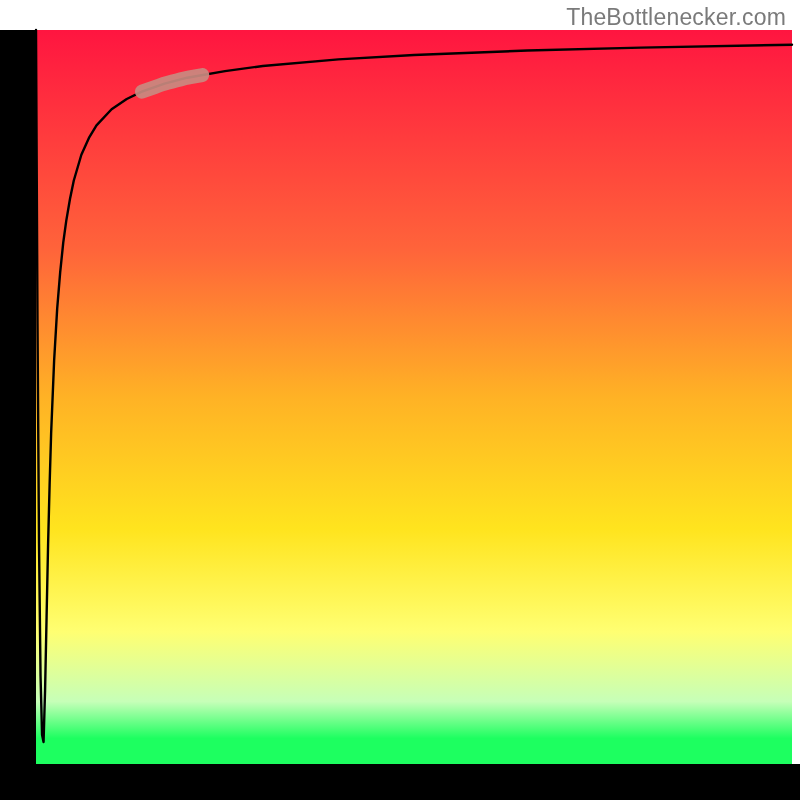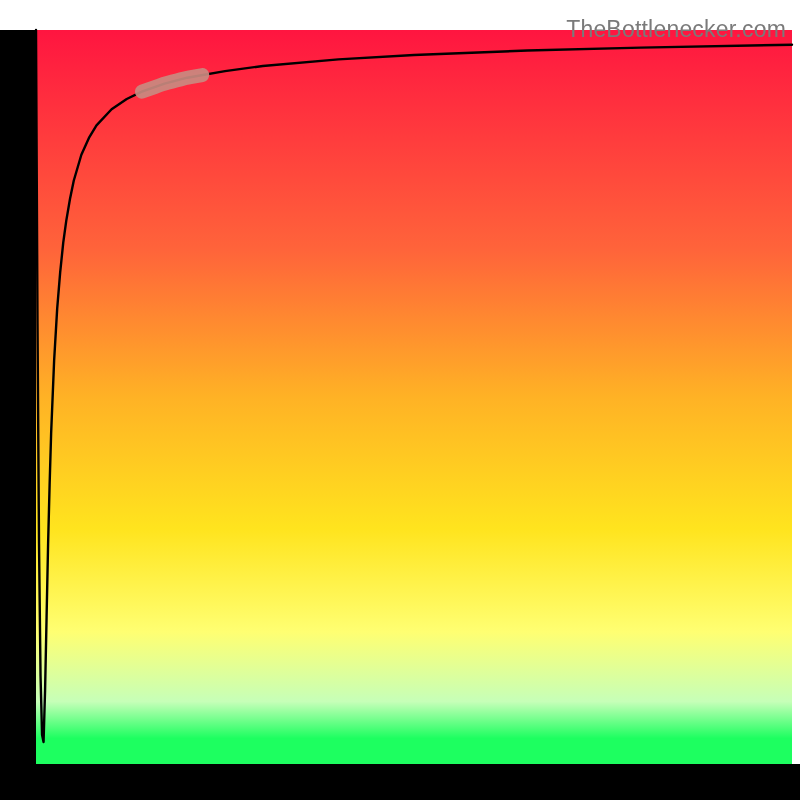--- a/index.html
+++ b/index.html
@@ -11,21 +11,21 @@
     background: #ffffff;
     font-family: Arial, Helvetica, sans-serif;
   }
   .stage {
     position: relative;
     width: 800px;
     height: 800px;
   }
   .watermark {
     position: absolute;
-    top: 16px;
+    top: 4px;
     right: 14px;
     color: #7a7a7a;
     font-size: 23px;
     font-weight: 400;
     letter-spacing: 0.2px;
     z-index: 10;
   }
   svg.chart {
     position: absolute;
     left: 0;

